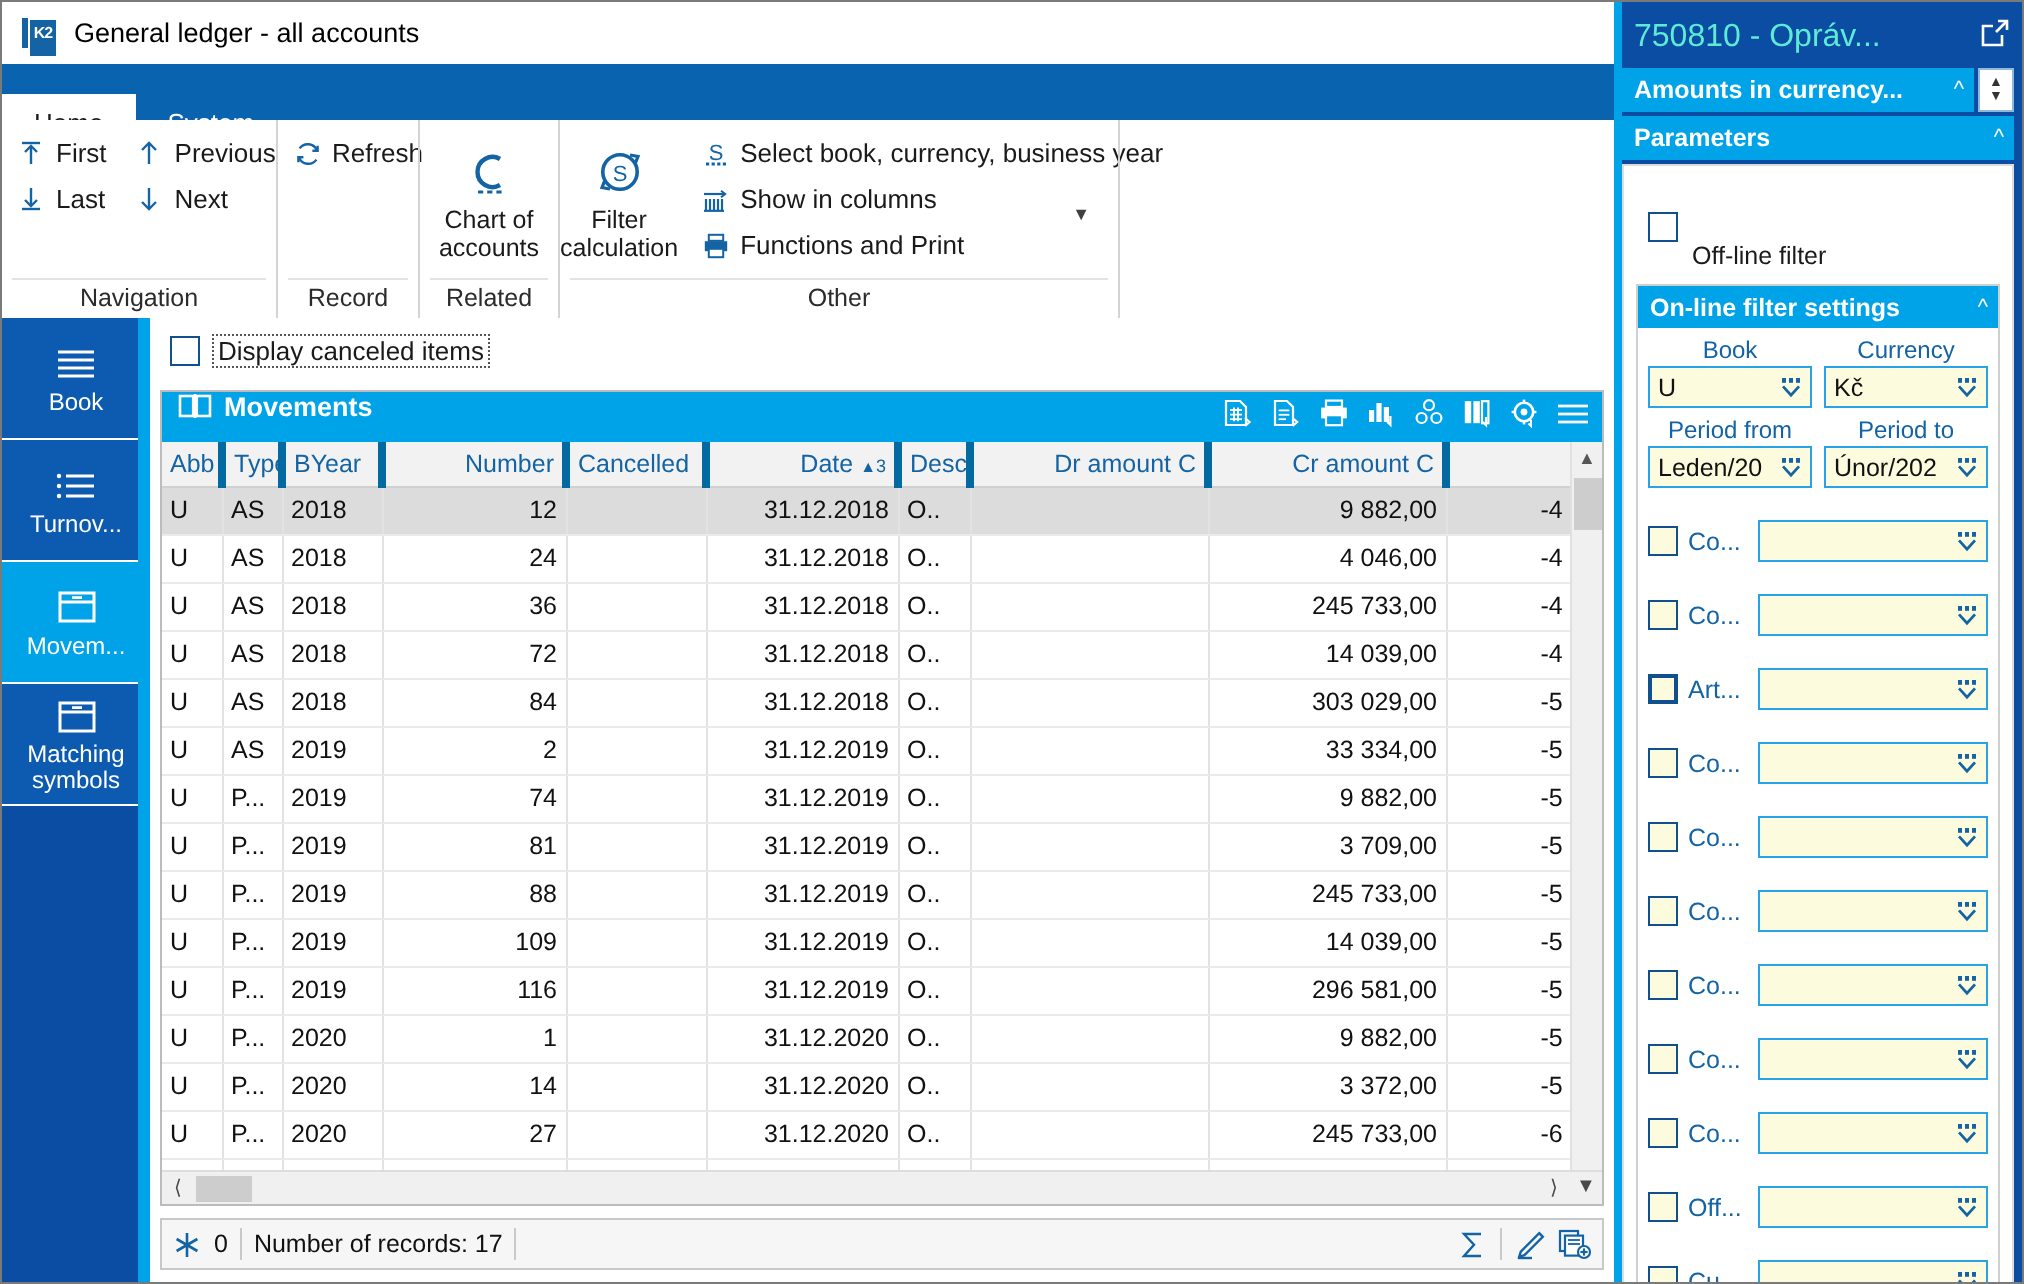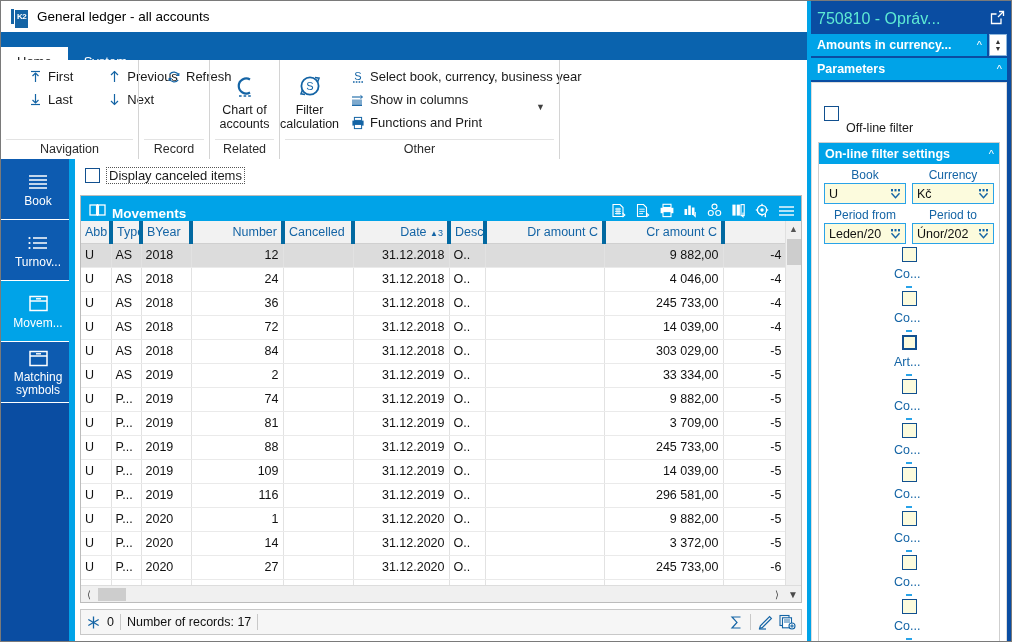--- a/index.html
+++ b/index.html
@@ -65,21 +65,21 @@
     background: #ffffff; display: flex;
   }
   .rgroup { position: relative; height: 99px; display: flex; flex-direction: column; }
   .rgroup + .rgroup { border-left: 1px solid #d4d4d4; }
   .rgroup .content { flex: 1; display: flex; align-items: flex-start; padding-top: 5px; }
   .rgroup .gtitle {
     height: 20px; line-height: 18px; text-align: center;
     font-size: 12.5px; color: #2b2b2b; border-top: 1px solid #e3e3e3;
     margin: 0 5px;
   }
-  .cmdcol { display: flex; flex-direction: column; margin-left: 20px; }
+  .cmdcol { display: flex; flex-direction: column; }
   .cmd {
     display: flex; align-items: center; gap: 5px; height: 23px;
     padding: 0 7px; font-size: 13px; color: #1a1a1a; white-space: nowrap;
   }
   .cmd .ic { width: 15px; height: 15px; display: flex; align-items: center; justify-content: center; color: #1464a5; flex: none; }
   .bigcmd {
     width: 74px; display: flex; flex-direction: column; align-items: center;
     padding-top: 4px; font-size: 12.5px; color: #1a1a1a; text-align: center; line-height: 14px;
   }
   .bigcmd .bic { height: 34px; display: flex; align-items: center; justify-content: center; color: #1464a5; }
@@ -117,21 +117,21 @@
   .focuslabel {
     font-size: 13px; color: #1a1a1a; border: 1px dotted #555555; padding: 0 2px;
     white-space: nowrap;
   }
 
   .grid-wrap {
     position: absolute; left: 5px; right: 5px; top: 36px; bottom: 38px;
     border: 1px solid #bcbcbc; background: #ffffff;
   }
   .grid-header {
-    height: 25px; background: #00a3e8; display: flex; align-items: flex-end;
+    height: 25px; background: #00a3e8; display: flex; align-items: flex-start;
     padding: 0 4px 0 8px; color: #ffffff;
   }
   .grid-header .gh-title { font-size: 13.5px; font-weight: bold; margin-left: 6px; }
   .gh-icons { margin-left: auto; display: flex; align-items: center; gap: 3px; }
   .gh-ic { width: 21px; height: 21px; display: flex; align-items: center; justify-content: center; color: #ffffff; }
 
   table.dg { border-collapse: collapse; width: 100%; table-layout: fixed; }
   table.dg th {
     background: #f2f2f2; color: #1464a5; font-size: 12.5px; font-weight: normal;
     height: 22px; border-right: 4px solid #0369a1; border-bottom: 1px solid #d0d0d0;
@@ -212,21 +212,21 @@
   .inp {
     height: 21px; border: 1px solid #29a3e8; background: #fcfbdd;
     display: flex; align-items: center; padding-left: 4px; font-size: 12.5px; color: #111111;
     position: relative; overflow: hidden; white-space: nowrap;
   }
   .inp .ddbtn {
     position: absolute; right: 2px; top: 1px; width: 15px; height: 18px;
     display: flex; flex-direction: column; align-items: center; justify-content: center;
     color: #1464a5;
   }
-  .crow { display: flex; align-items: center; gap: 5px; margin-top: 3px; flex-direction: column; }
+  .crow { display: flex; align-items: center; gap: 5px; margin-top: 16px; }
   .crow .cbox { width: 15px; height: 15px; border: 1.5px solid #11508f; background: #fcfbdd; flex: none; }
   .crow .cbox.bold { border-width: 2px; }
   .crow .clbl { width: 30px; font-size: 12.5px; color: #1464a5; white-space: nowrap; overflow: hidden; }
   .crow .inp { flex: 1; min-width: 0; }
   .rail-left { position: absolute; left: 0; top: 0; bottom: 0; width: 4px; background: #00a3e8; }
 </style>
 </head>
 <body>
 
 <div class="app">

